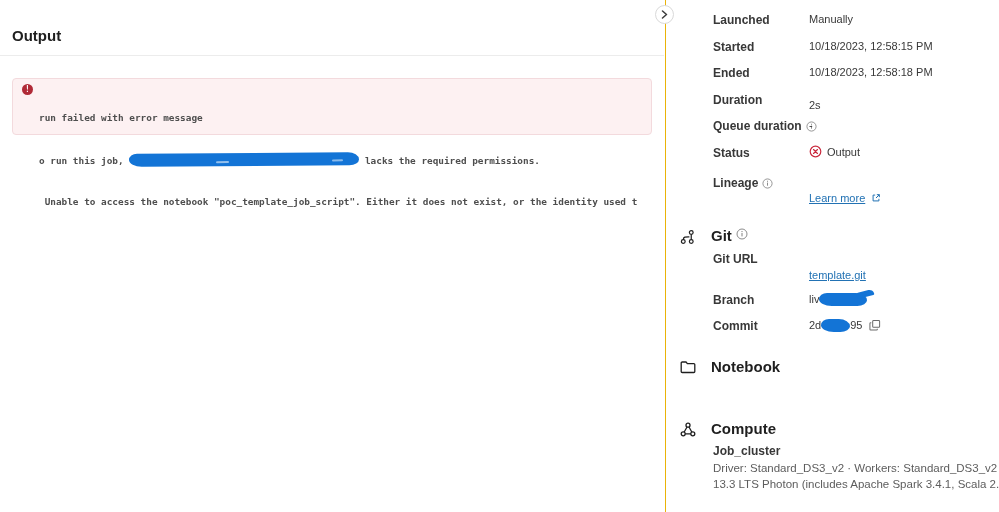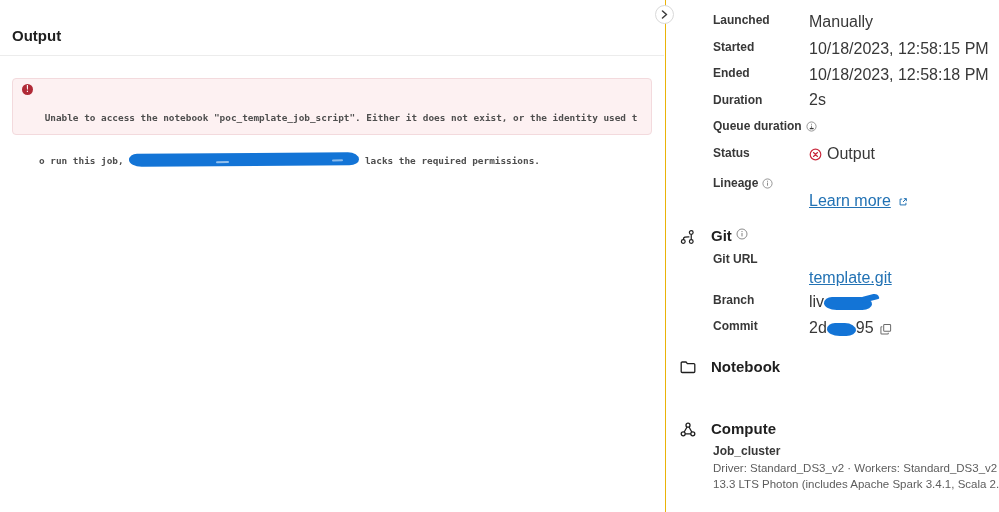--- a/index.html
+++ b/index.html
@@ -38,21 +38,21 @@
 
   
   .chevron-btn { position:absolute; left:655px; top:5px; width:19px; height:19px; border-radius:50%;
     background:#fff; border:1px solid #d9d9d9; z-index:5; display:flex; align-items:center; justify-content:center;
     cursor:pointer; }
 
   
   .side-panel { position:absolute; left:665px; top:0; width:376px; height:512px; background:#fff;
     border-left:1px solid #eab308; }
   .row-label { position:absolute; left:47px; font-size:12px; font-weight:700; color:#383838; white-space:nowrap; }
-  .row-value { position:absolute; left:143px; font-size:16px; color:#383838; white-space:nowrap; }
+  .row-value { position:absolute; left:143px; font-size:11px; color:#383838; white-space:nowrap; }
   .muted { color:#a3a3a3; }
   .link { color:#2272b4; text-decoration:none; cursor:pointer; }
   .link.u { text-decoration:underline; }
   .info-icon { display:inline-block; vertical-align:-2px; margin-left:4px; }
   .status-wrap { display:flex; align-items:center; gap:5px; }
 
   .section-icon { position:absolute; left:14px; }
   .section-heading { position:absolute; left:45px; font-size:15px; font-weight:700; color:#1f1f1f; }
 
   .nb-line { position:absolute; left:47px; font-size:12px; color:#383838; white-space:nowrap; }
@@ -68,22 +68,23 @@
 
 <div class="stage">
 
   <div class="left-panel">
     <div class="output-title">Output</div>
     <div class="left-divider"></div>
 
     <div class="error-box">
       <div class="error-icon">!</div>
       <div class="error-text">
+        <div class="error-line">run failed with error message</div>
+        <div class="error-line"><span>o run this job, </span><span class="scribble scribble-big"></span><span> lacks the required permissions.</span></div>
         <div class="error-line"> Unable to access the notebook "poc_template_job_script". Either it does not exist, or the identity used t</div>
-        <div class="error-line"><span>o run this job, </span><span class="scribble scribble-big"></span><span> lacks the required permissions.</span></div>
       </div>
     </div>
   </div>
 
   <div class="chevron-btn">
     <svg width="9" height="9" viewBox="0 0 9 9">
       <path d="M2.5 1 L6.5 4.5 L2.5 8" fill="none" stroke="#3b3b3b" stroke-width="1.5" stroke-linecap="round" stroke-linejoin="round"></path>
     </svg>
   </div>
 
@@ -92,21 +93,21 @@
     <div class="row-label" style="top:13px">Launched</div>
     <div class="row-value" style="top:13px">Manually</div>
 
     <div class="row-label" style="top:40px">Started</div>
     <div class="row-value" style="top:40px">10/18/2023, 12:58:15 PM</div>
 
     <div class="row-label" style="top:66px">Ended</div>
     <div class="row-value" style="top:66px">10/18/2023, 12:58:18 PM</div>
 
     <div class="row-label" style="top:93px">Duration</div>
-    <div class="row-value" style="top:91px">2s</div>
+    <div class="row-value" style="top:99px">2s</div>
 
     <div class="row-label" style="top:119px"><span>Queue duration</span><span class="info-icon"><svg width="11" height="11" viewBox="0 0 12 12">
             <circle cx="6" cy="6" r="5" fill="none" stroke="#8c8c8c" stroke-width="1"></circle>
             <rect x="5.45" y="5" width="1.1" height="3.4" fill="#8c8c8c"></rect>
             <rect x="5.45" y="3" width="1.1" height="1.1" fill="#8c8c8c"></rect>
           </svg></span></div>
     <div class="row-value" style="top:119px">-</div>
 
     <div class="row-label" style="top:146px">Status</div>
     <div class="row-value status-wrap" style="top:145px">

